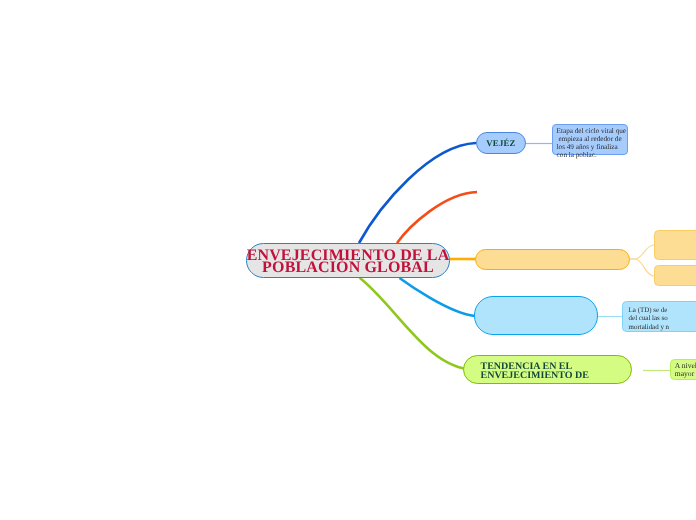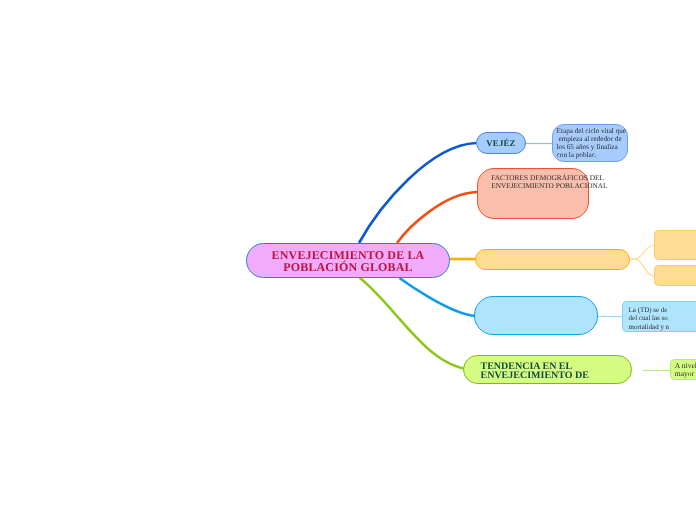--- a/index.html
+++ b/index.html
@@ -8,40 +8,40 @@
   #canvas{position:relative;width:696px;height:520px;background:#fff;}
   .node,.leaf{will-change:transform;transform:translateZ(0);}
   svg#links{position:absolute;left:0;top:0;width:696px;height:520px;overflow:visible;}
   .node{position:absolute;box-sizing:border-box;display:flex;align-items:center;
         justify-content:center;font-weight:bold;flex-direction:column;}
   .node span{display:block;white-space:nowrap;}
   .leaf span{display:block;white-space:pre;}
 
   
   #n-central{left:246px;top:242.9px;width:204px;height:35px;border:1.7px solid #2a82c8;
-     border-radius:18px;background:#f0abfc;color:#c0123a;font-size:12px;line-height:11.8px;padding-top:3.0px;
+     border-radius:18px;background:#e5e5e5;color:#c0123a;font-size:16px;line-height:11.8px;padding-top:3.0px;
      letter-spacing:0.15px;}
 
   
   #n-vejez{left:476px;top:132px;width:50px;height:22px;border:1.5px solid #4a86e0;
      border-radius:11px;background:#a6ccfd;color:#0d4a33;font-size:8.8px;letter-spacing:0.2px;}
   #n-trans{left:475px;top:248.5px;width:155px;height:20.5px;border:1.6px solid #fcad02;
      border-radius:11px;background:#fcdd93;color:#12493a;font-size:8.2px;letter-spacing:0.1px;}
   #n-tend{left:474px;top:296px;width:124px;height:39px;border:1.6px solid #0aa3ec;
      border-radius:19px;background:#b0e4fc;color:#12493a;font-size:8.3px;line-height:9.3px;
      text-align:left;align-items:flex-start;justify-content:center;padding:3.3px 0 0 16px;}
   #n-fact{left:463px;top:354.5px;width:169px;height:28.5px;border:1.6px solid #7dbf00;
      border-radius:15px;background:#d5fc82;color:#12493a;font-size:10px;line-height:9.1px;
      text-align:left;align-items:flex-start;justify-content:center;padding:4.4px 0 0 16.5px;}
 
   
   .leaf{position:absolute;box-sizing:border-box;color:#2c2c2c;font-size:7.2px;
         line-height:7.9px;text-align:left;-webkit-font-smoothing:antialiased;}
-  #l-vejez{left:551.5px;top:123.5px;width:76px;height:38px;background:#a6ccfd;
-     border:1px solid #6d9ff0;border-radius:12px;padding:3.4px 2px 0 3.6px;line-height:7.95px;}
+  #l-vejez{left:551.5px;top:123.5px;width:76px;height:31px;background:#a6ccfd;
+     border:1px solid #6d9ff0;border-radius:4px;padding:3.4px 2px 0 3.6px;line-height:7.95px;}
   #l-trans{left:476.5px;top:167.5px;width:111.5px;height:50.5px;background:#f9bfac;
      border:1.4px solid #ef5030;border-radius:17px;padding:4.9px 6px 0 13.2px;font-size:7.35px;
      line-height:7.65px;}
   #l-td1{left:653.5px;top:230px;width:62px;height:30px;background:#fcdd93;
      border:1px solid #f9cd63;border-radius:4.5px;padding:2.6px 0 0 4.2px;line-height:7.75px;font-size:7.5px;}
   #l-td2{left:653.5px;top:265px;width:62px;height:21px;background:#fcdd93;
      border:1px solid #f9cd63;border-radius:4.5px;padding:2.4px 0 0 4.2px;line-height:7.75px;font-size:7.5px;}
   #l-tend{left:622px;top:301px;width:82px;height:31px;background:#b0e4fc;
      border:1px solid #7dd4f8;border-radius:4.5px;padding:4.1px 0 0 5.6px;line-height:8.3px;font-size:6.95px;}
   #l-fact{left:670px;top:359.3px;width:48px;height:21px;background:#d5fc82;
@@ -91,31 +91,24 @@
   <div class="node" id="n-fact">
     <div>
       <span>TENDENCIA EN EL</span>
       <span>ENVEJECIMIENTO DE</span>
     </div>
   </div>
 
   <div class="leaf" id="l-vejez">
     <span>Etapa del ciclo vital que</span>
     <span> empieza al rededor de</span>
-    <span>los 65 años y finaliza</span>
+    <span>los 49 años y finaliza</span>
     <span>con la poblac.</span>
   </div>
 
-  <div class="leaf" id="l-trans">
-    <span>FACTORES DEMOGRÁFICOS DEL</span>
-    <span>ENVEJECIMIENTO POBLACIONAL</span>
-    <span></span>
-    <span></span>
-    <span></span>
-  </div>
 
   <div class="leaf" id="l-td1">
     <span></span>
     <span></span>
     <span></span>
   </div>
 
   <div class="leaf" id="l-td2">
     <span></span>
     <span></span>

